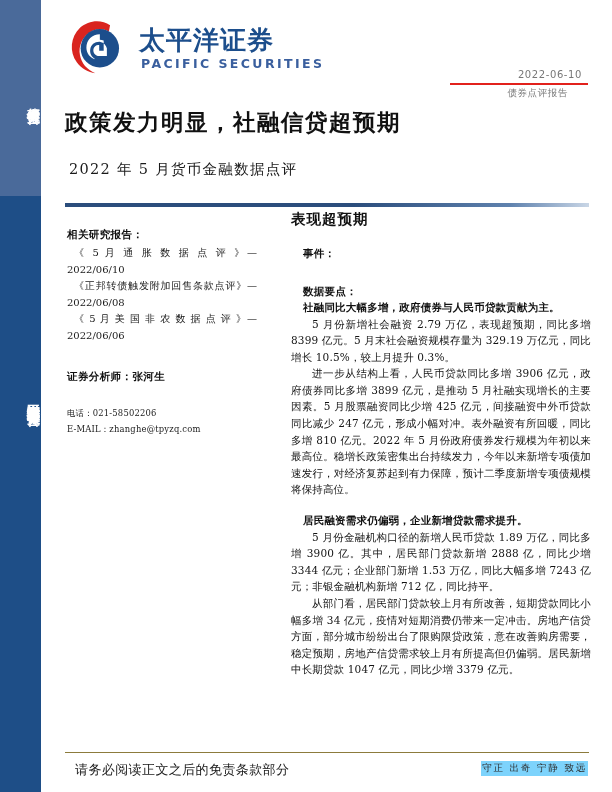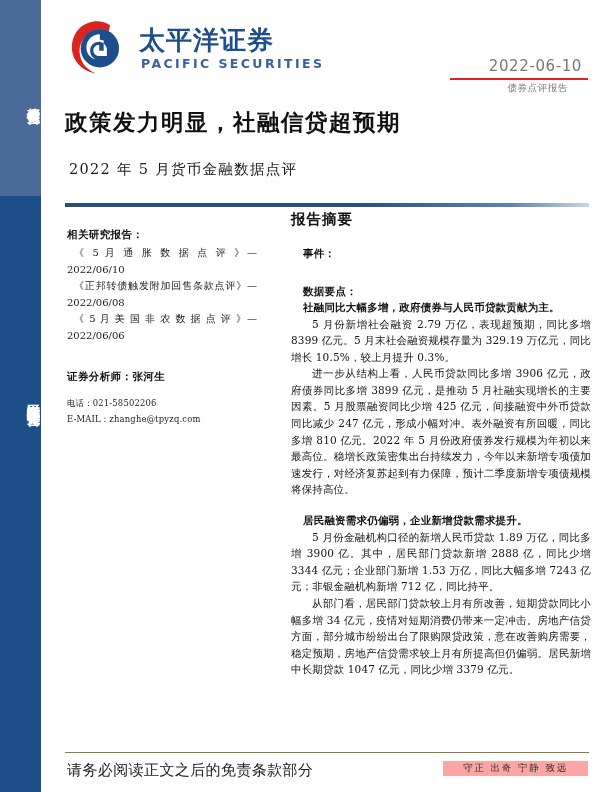--- a/index.html
+++ b/index.html
@@ -92,24 +92,25 @@
 
   
   #datebox {
     position: absolute;
     right: 24px; top: 57px;
     width: 160px;
     text-align: right;
   }
   #datebox .dateval {
     font-family: "DejaVu Sans", "Liberation Sans", sans-serif;
-    font-size: 15px;
+    font-size: 10px;
     color: #777777;
     letter-spacing: 0.6px;
     padding-right: 6px;
+    margin-top: 12px;
   }
   #datebox .redrule {
     height: 2.2px;
     background: #e2211c;
     margin: 2.5px 0 2.5px 22px;
   }
   #datebox .kind {
     font-family: Liberation Serif, serif;
     font-size: 9.5px;
     color: #777777;
@@ -178,21 +179,21 @@
     text-indent: 7px;
   }
   .lc-gap { height: 26px; }
 
   .lc-analyst {
     font-family: "DejaVu Serif", "Liberation Serif", serif;
     font-weight: bold;
     font-size: 10.5px;
     color: #111111;
     letter-spacing: 0.4px;
-    margin-bottom: 12px;
+    margin-bottom: 22px;
   }
   .lc-contact {
     font-family: "DejaVu Serif", "Liberation Serif", serif;
     font-size: 8.4px;
     color: #1a1a1a;
     line-height: 15.5px;
     letter-spacing: 0.2px;
     white-space: nowrap;
   }
 
@@ -237,35 +238,35 @@
 
   
   #footer-rule {
     position: absolute;
     left: 24px; top: 752px;
     width: 524px; height: 1.4px;
     background: #8c7b3c;
   }
   #footer-left {
     position: absolute;
-    left: 26px; top: 761px;
+    left: 34px; top: 761px;
     font-family: Liberation Mono, monospace;
-    font-size: 15px;
+    font-size: 13px;
     color: #1a1a1a;
     letter-spacing: 0.4px;
     white-space: nowrap;
   }
   #footer-right {
     position: absolute;
     right: 24px; top: 761px;
     font-family: "DejaVu Serif", "Liberation Serif", serif;
     font-size: 9.5px;
     color: #2b2b2b;
-    background: #fca5a5;
-    padding: 1px 20px;
+    background: #7dd3fc;
+    padding: 1px 1px;
     letter-spacing: 1.8px;
     white-space: nowrap;
   }
 </style>
 </head>
 <body>
 
 <div id="spine">
   <div id="spine-top"></div>
   <div id="spine-bottom"></div>
@@ -303,21 +304,21 @@
     <div class="lc-item">《 5 月 美 国 非 农 数 据 点 评 》—2022/06/06</div>
 
     <div class="lc-gap"></div>
 
     <div class="lc-analyst">证券分析师：张河生</div>
     <div class="lc-contact">电话：021-58502206</div>
     <div class="lc-contact">E-MAIL：zhanghe@tpyzq.com</div>
   </div>
 
   <div id="col-right">
-    <div id="summary-title">报告摘要</div>
+    <div id="summary-title">表现超预期</div>
 
     <div class="sec-head">事件：</div>
 
     <div class="gap-s"></div>
 
     <div class="sec-head">数据要点：</div>
     <div class="sec-sub">社融同比大幅多增，政府债券与人民币贷款贡献为主。</div>
     <div class="para">5 月份新增社会融资 2.79 万亿，表现超预期，同比多增 8399 亿元。5 月末社会融资规模存量为 329.19 万亿元，同比增长 10.5%，较上月提升 0.3%。</div>
     <div class="para">进一步从结构上看，人民币贷款同比多增 3906 亿元，政府债券同比多增 3899 亿元，是推动 5 月社融实现增长的主要因素。5 月股票融资同比少增 425 亿元，间接融资中外币贷款同比减少 247 亿元，形成小幅对冲。表外融资有所回暖，同比多增 810 亿元。2022 年 5 月份政府债券发行规模为年初以来最高位。稳增长政策密集出台持续发力，今年以来新增专项债加速发行，对经济复苏起到有力保障，预计二季度新增专项债规模将保持高位。</div>
 

